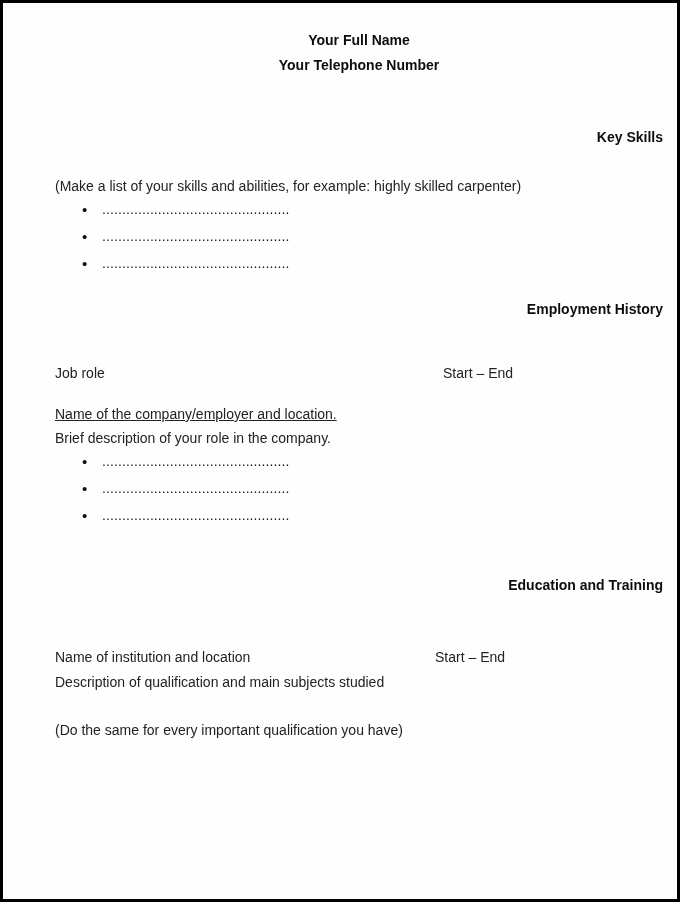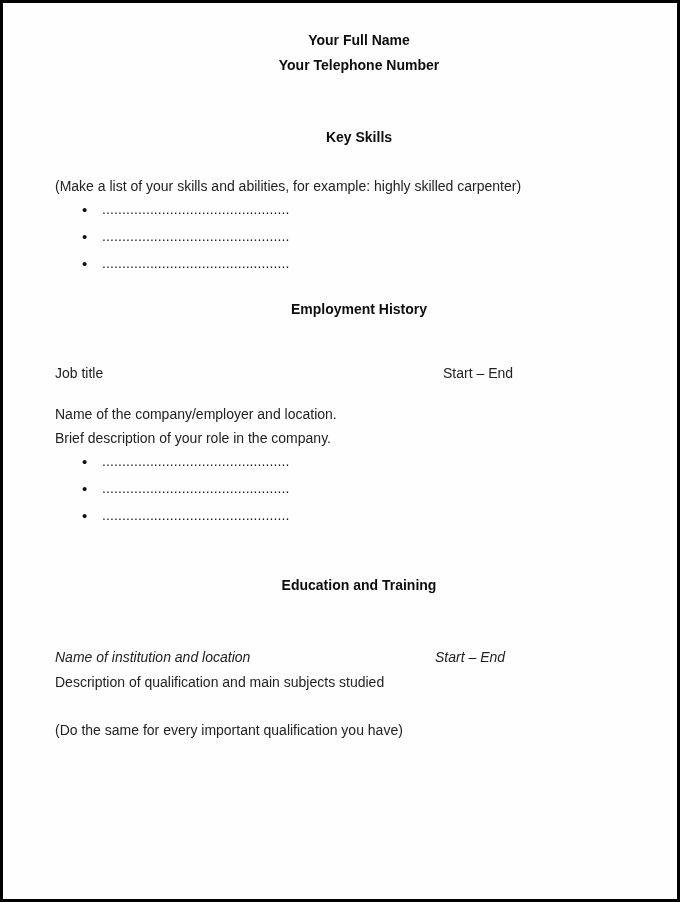--- a/index.html
+++ b/index.html
@@ -24,40 +24,40 @@
     line-height: 19px;
     height: 19px;
     white-space: nowrap;
   }
   .center-bold {
     text-align: center;
     font-weight: bold;
     color: #0d0d0d;
   }
   .section-heading {
-    text-align: center;
+    text-align: right;
     font-weight: bold;
     color: #0d0d0d;
     font-size: 14px;
   }
   
   .m-name        { margin: 28px 0 0 0; }
   .m-phone       { margin: 6px 0 0 0; }
   .m-keyskills   { margin: 53px 0 0 0; }
   .m-hint        { margin: 30px 0 0 0; }
   .m-list1       { margin: 24px 0 0 0; }
   .m-employment  { margin: 23px 0 0 0; }
   .m-jobrow      { margin: 45px 0 0 0; }
-  .m-company     { margin: 22px 0 0 0; }
+  .m-company     { margin: 22px 0 0 0; text-decoration: underline; }
   .m-activity    { margin: 9px 0 0 0; }
   .m-role        { margin: 5px 0 0 0; }
   .m-duties      { margin: 16px 0 0 0; }
   .m-list2       { margin: 27px 0 0 0; }
   .m-education   { margin: 47px 0 0 0; }
-  .m-instrow     { margin: 53px 0 0 0; font-style: italic; }
+  .m-instrow     { margin: 53px 0 0 0; }
   .m-qualif      { margin: 5px 0 0 0; }
   .m-desc        { margin: 6px 0 0 0; }
   .m-note        { margin: 29px 0 0 0; }
 
   .row { display: flex; }
   .row .left-col-emp { width: 388px; flex: 0 0 388px; }
   .row .left-col-edu { width: 380px; flex: 0 0 380px; }
 
   ul.dots-list {
     list-style: none;
@@ -103,21 +103,21 @@
     </li>
     <li>
       <span class="bullet-marker">•</span>
       <span>...............................................</span>
     </li>
   </ul>
 
   <div class="line section-heading m-employment">Employment History</div>
 
   <div class="row line m-jobrow">
-    <span class="left-col-emp">Job title</span>
+    <span class="left-col-emp">Job role</span>
     <span>Start – End</span>
   </div>
 
   <div class="line m-company">Name of the company/employer and location.</div>
   <div class="line m-role">Brief description of your role in the company.</div>
 
   <ul class="dots-list m-list2">
     <li>
       <span class="bullet-marker">•</span>
       <span>...............................................</span>

